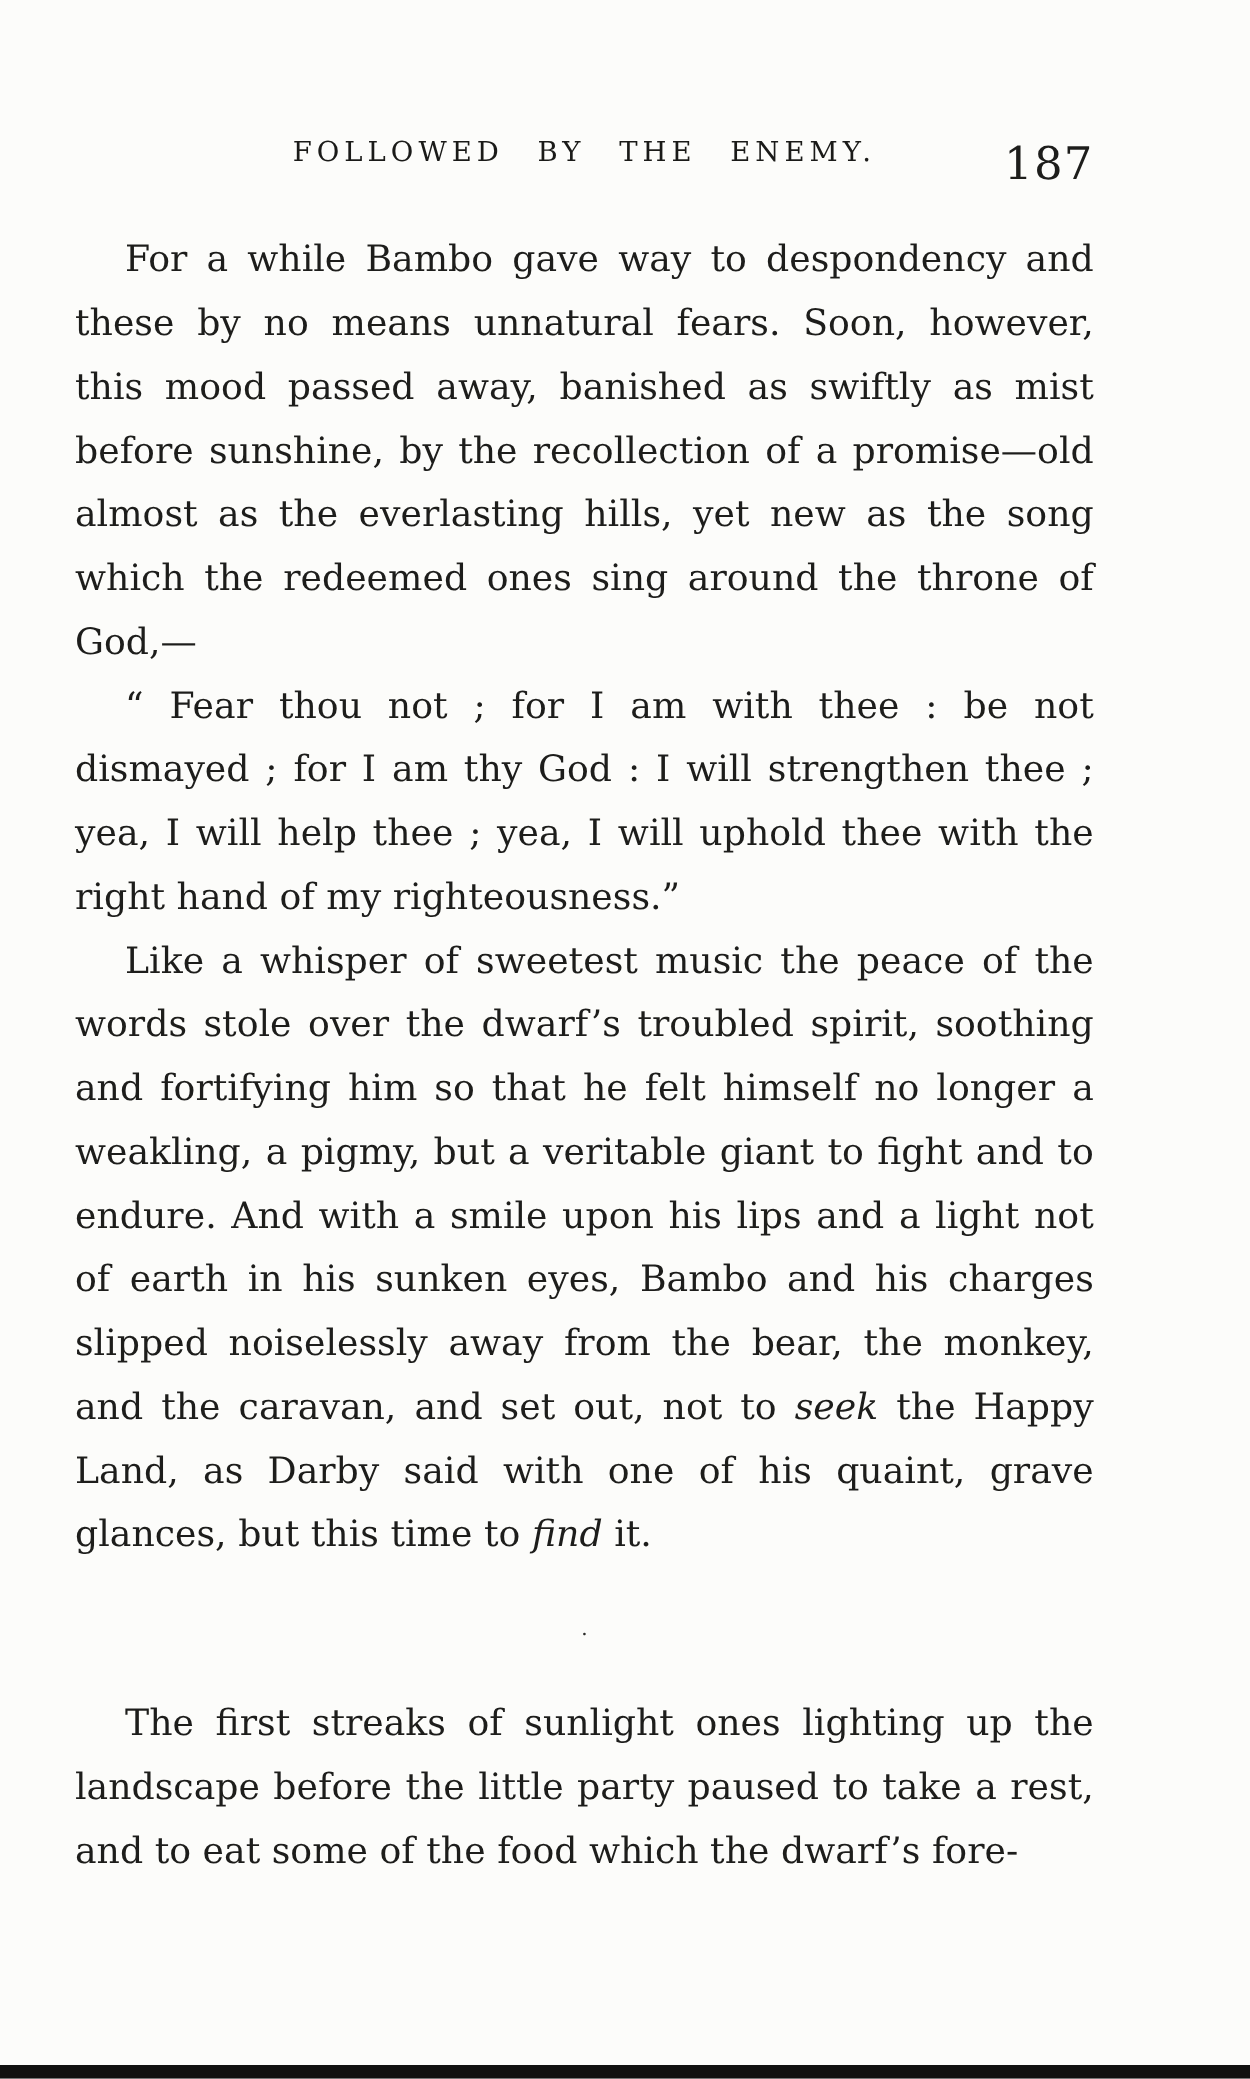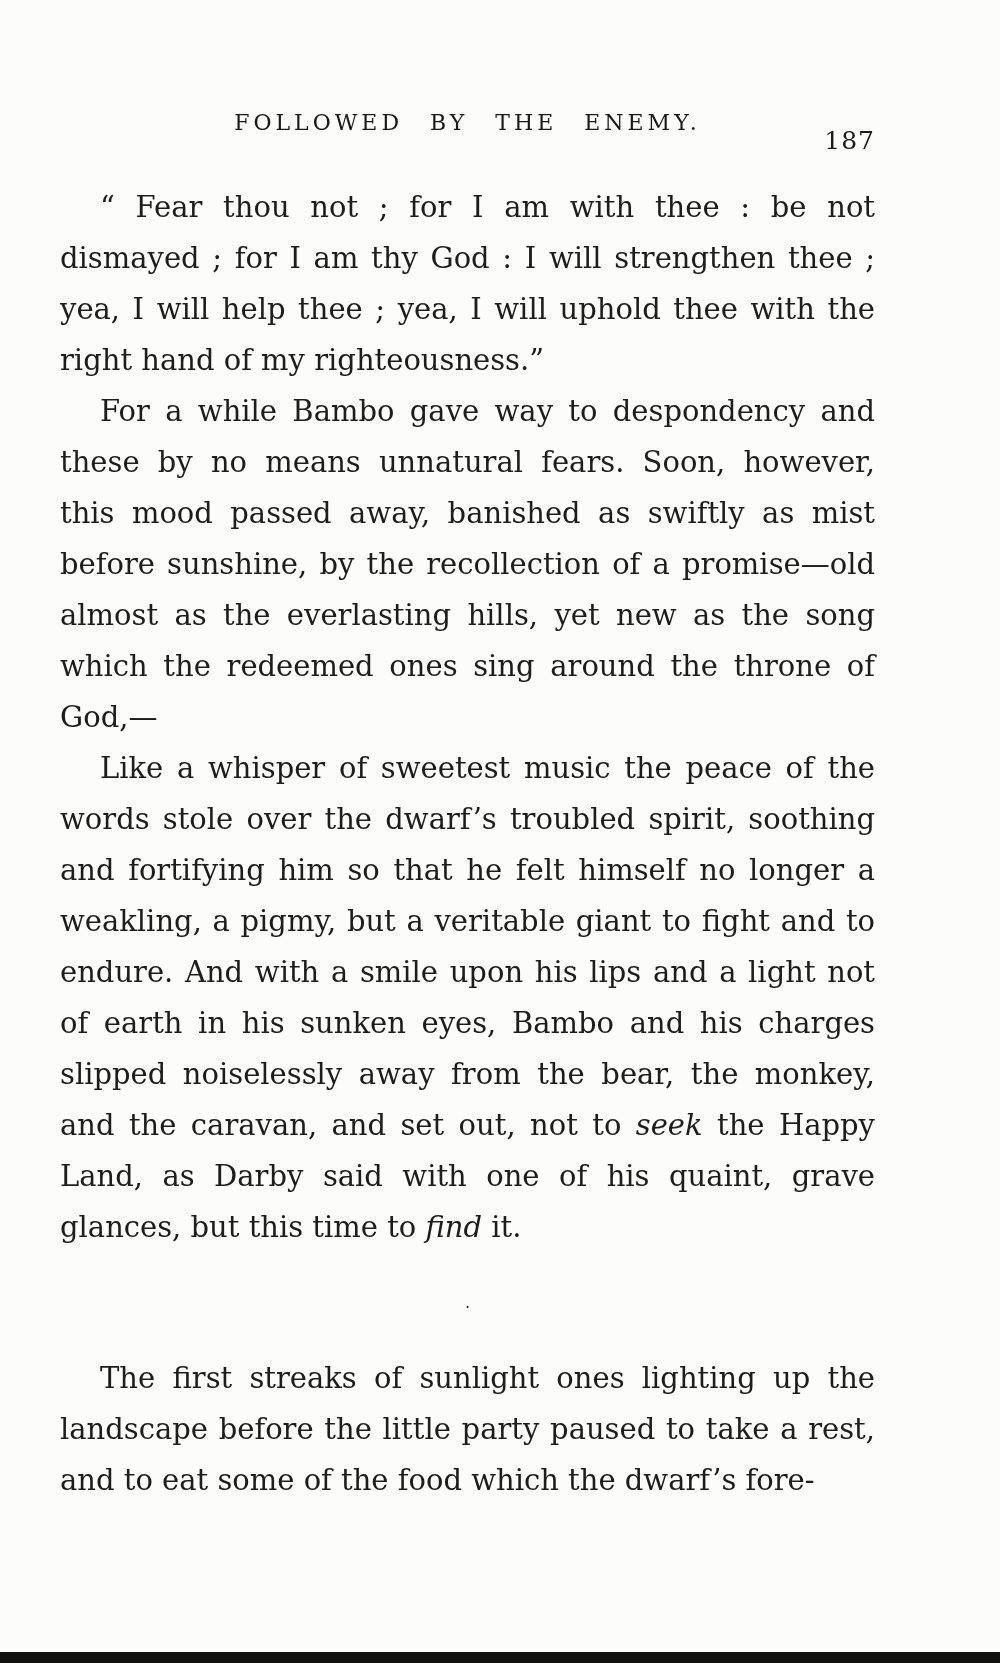--- a/index.html
+++ b/index.html
@@ -26,22 +26,22 @@
       display: block;
       text-align: center;
       font-size: 22px;
       letter-spacing: 4px;
       word-spacing: 16px;
       color: #1a1a18;
     }
     .page-number {
       position: absolute;
       right: 0;
-      top: 16px;
-      font-size: 25px;
+      top: 1px;
+      font-size: 36px;
       letter-spacing: 1px;
       margin-left: 44px;
     }
     .text-block {
       font-size: 29px;
       line-height: 51px;
       text-align: justify;
       color: #1d1d1b;
     }
     .para {
@@ -73,23 +73,23 @@
 
 <div class="page">
 
   <header class="page-header">
     <span class="running-title">FOLLOWED BY THE ENEMY.</span>
     <span class="page-number">187</span>
   </header>
 
   <main class="text-block">
 
+    <p class="para">For a while Bambo gave way to despondency and these by no means unnatural fears.  Soon, however, this mood passed away, banished as swiftly as mist before sunshine, by the recollection of a promise—old almost as the everlasting hills, yet new as the song which the redeemed ones sing around the throne of God,—</p>
+
     <p class="para">“&nbsp;Fear thou not&nbsp;; for I am with thee&nbsp;: be not dismayed&nbsp;; for I am thy God&nbsp;: I will strengthen thee&nbsp;; yea, I will help thee&nbsp;; yea, I will uphold thee with the right hand of my righteousness.”</p>
-
-    <p class="para">For a while Bambo gave way to despondency and these by no means unnatural fears.  Soon, however, this mood passed away, banished as swiftly as mist before sunshine, by the recollection of a promise—old almost as the everlasting hills, yet new as the song which the redeemed ones sing around the throne of God,—</p>
 
     <p class="para"><span>Like a whisper of sweetest music the peace of the words stole over the dwarf’s troubled spirit, soothing and fortifying him so that he felt himself no longer a weakling, a pigmy, but a veritable giant to fight and to endure.  And with a smile upon his lips and a light not of earth in his sunken eyes, Bambo and his charges slipped noiselessly away from the bear, the monkey, and the caravan, and set out, not to </span><em>seek</em><span> the Happy Land, as Darby said with one of his quaint, grave glances, but this time to </span><em>find</em><span> it.</span></p>
 
     <div class="section-break">.</div>
 
     <p class="para">The first streaks of sunlight ones lighting up the landscape before the little party paused to take a rest, and to eat some of the food which the dwarf’s fore-</p>
 
   </main>
 
 </div>

